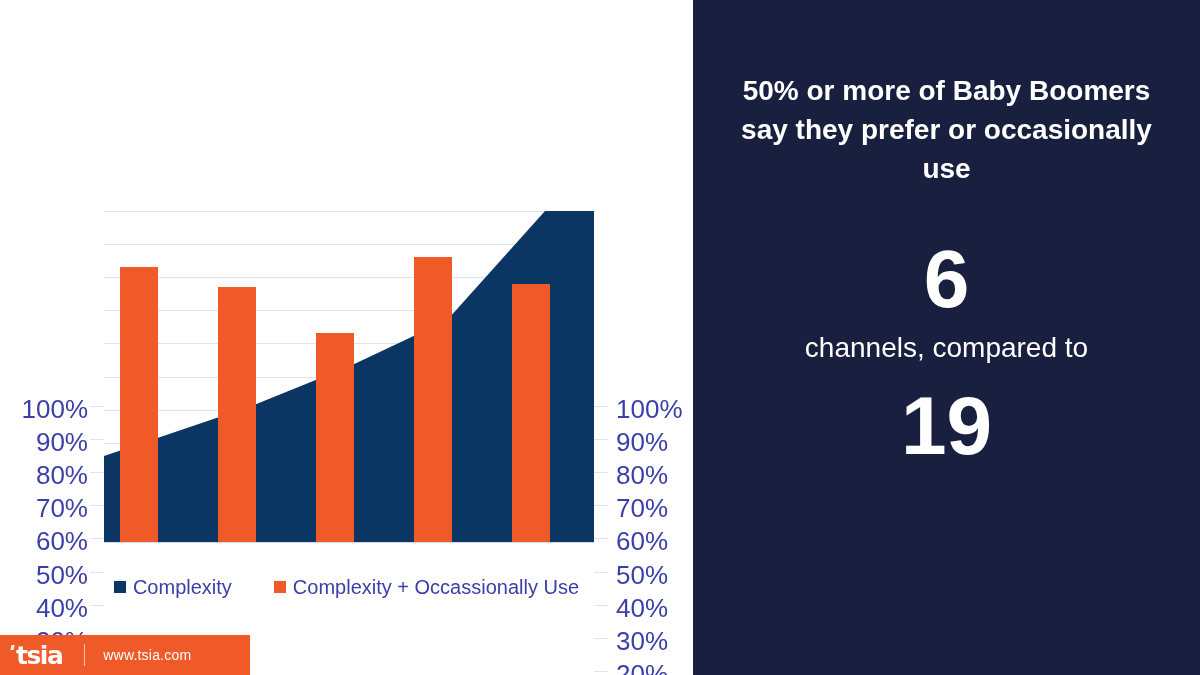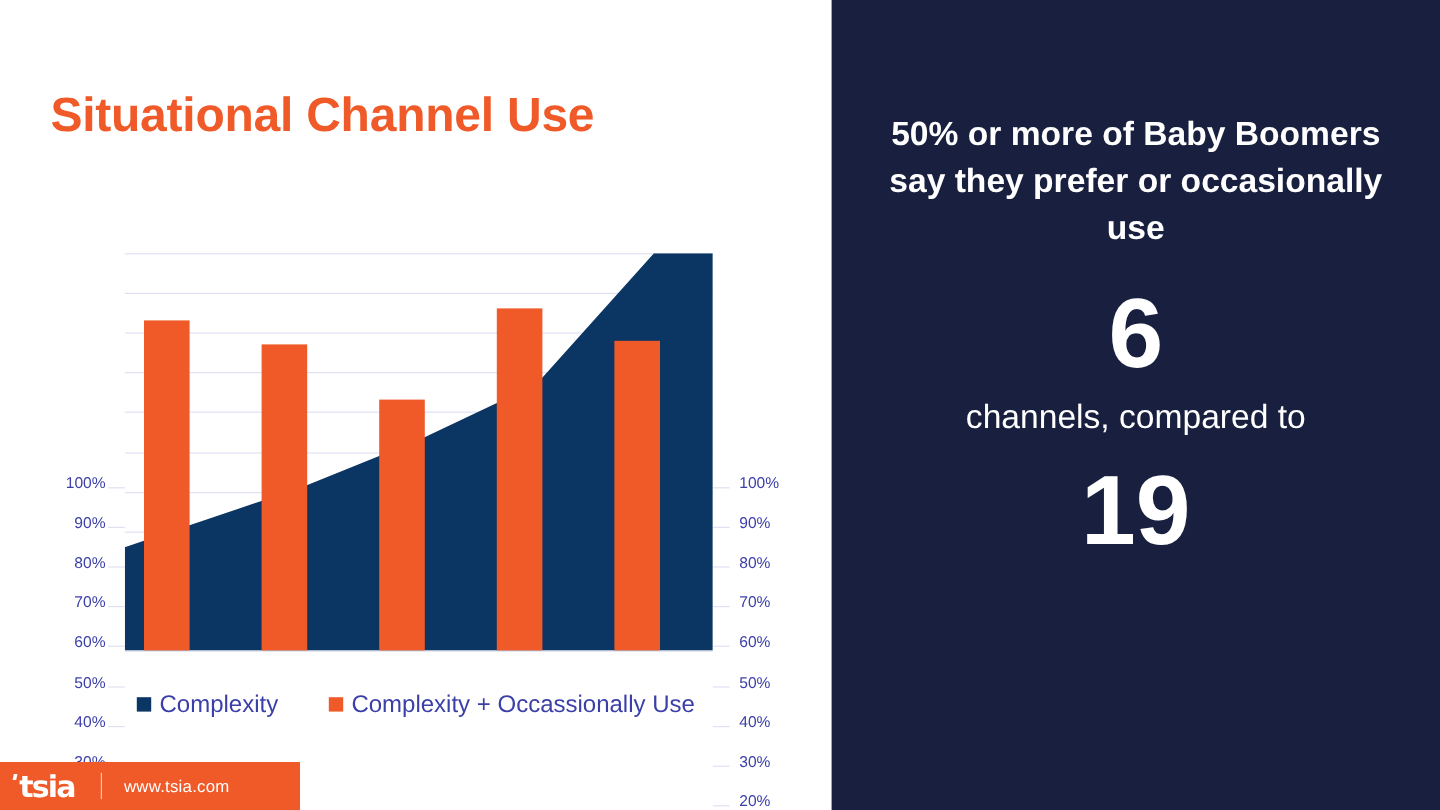--- a/index.html
+++ b/index.html
@@ -58,21 +58,21 @@
   .gridline.base {
     background: #d6d9ea;
   }
   .axis-tick {
     position: absolute;
     width: 14px; height: 1px;
     background: #dfe2f2;
   }
   .axis-label {
     position: absolute;
-    font-size: 13px;
+    font-size: 26px;
     color: #3b3fa8;
     line-height: 1;
     white-space: nowrap;
   }
   .axis-label.left  { text-align: right; right: 0; }
   .axis-label.right { text-align: left;  left: 0; }
 
   .area-svg {
     position: absolute;
     left: 0; top: 0;
@@ -152,21 +152,21 @@
     position: absolute;
     left: 693px; top: 0;
     width: 507px; height: 675px;
     background: #19203f;
     color: #ffffff;
     text-align: center;
   }
   .stat-lead {
     position: absolute;
     left: 26px; right: 26px;
-    top: 92px;
+    top: 71px;
     font-size: 28px;
     font-weight: bold;
     line-height: 1.4;
   }
   .big-number-1 {
     position: absolute;
     left: 0; right: 0;
     top: 238px;
     font-size: 82px;
     font-weight: bold;
@@ -197,21 +197,20 @@
     line-height: 1.3;
   }
 </style>
 </head>
 <body>
 
 <div class="slide">
 
   <div class="left-panel">
 
-    <div class="slide-title" style="color: rgb(239, 90, 40);">Situational Channel Use</div>
 
     <div class="chart-wrap">
 
       <div id="y-left-labels">
           <div class="axis-label left" style="top: 465.8px; right: 605px; color: rgb(59, 63, 168);">20%</div>
           <div class="axis-tick" style="top: 475.8px; left: 90px;"></div>
           <div class="axis-label left" style="top: 432.7px; right: 605px; color: rgb(59, 63, 168);">30%</div>
           <div class="axis-tick" style="top: 442.7px; left: 90px;"></div>
           <div class="axis-label left" style="top: 399.6px; right: 605px; color: rgb(59, 63, 168);">40%</div>
           <div class="axis-tick" style="top: 409.6px; left: 90px;"></div>

